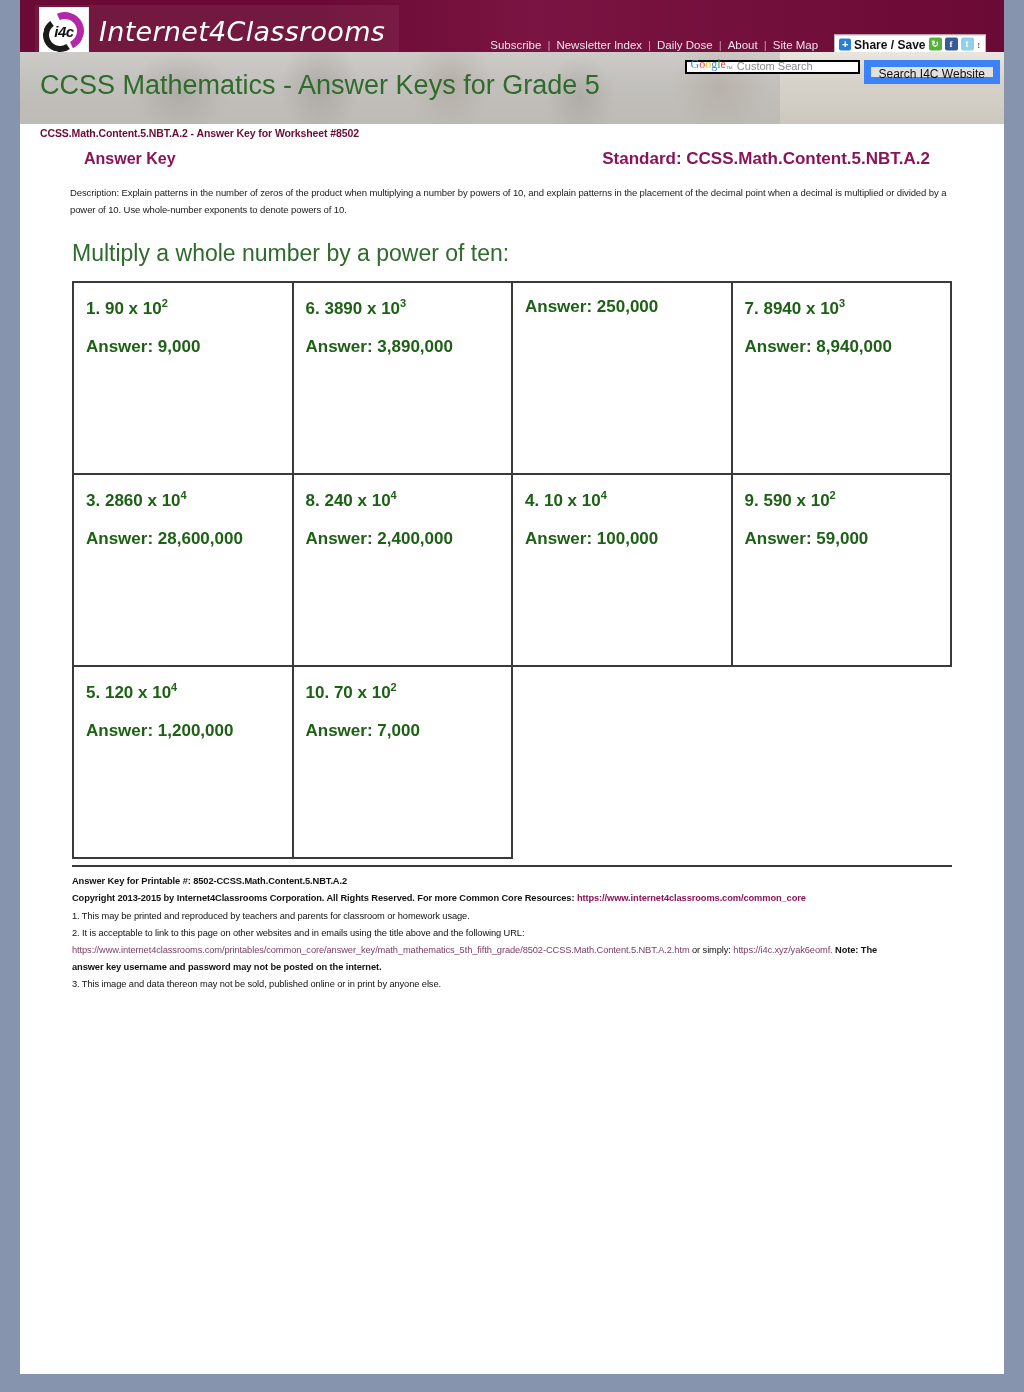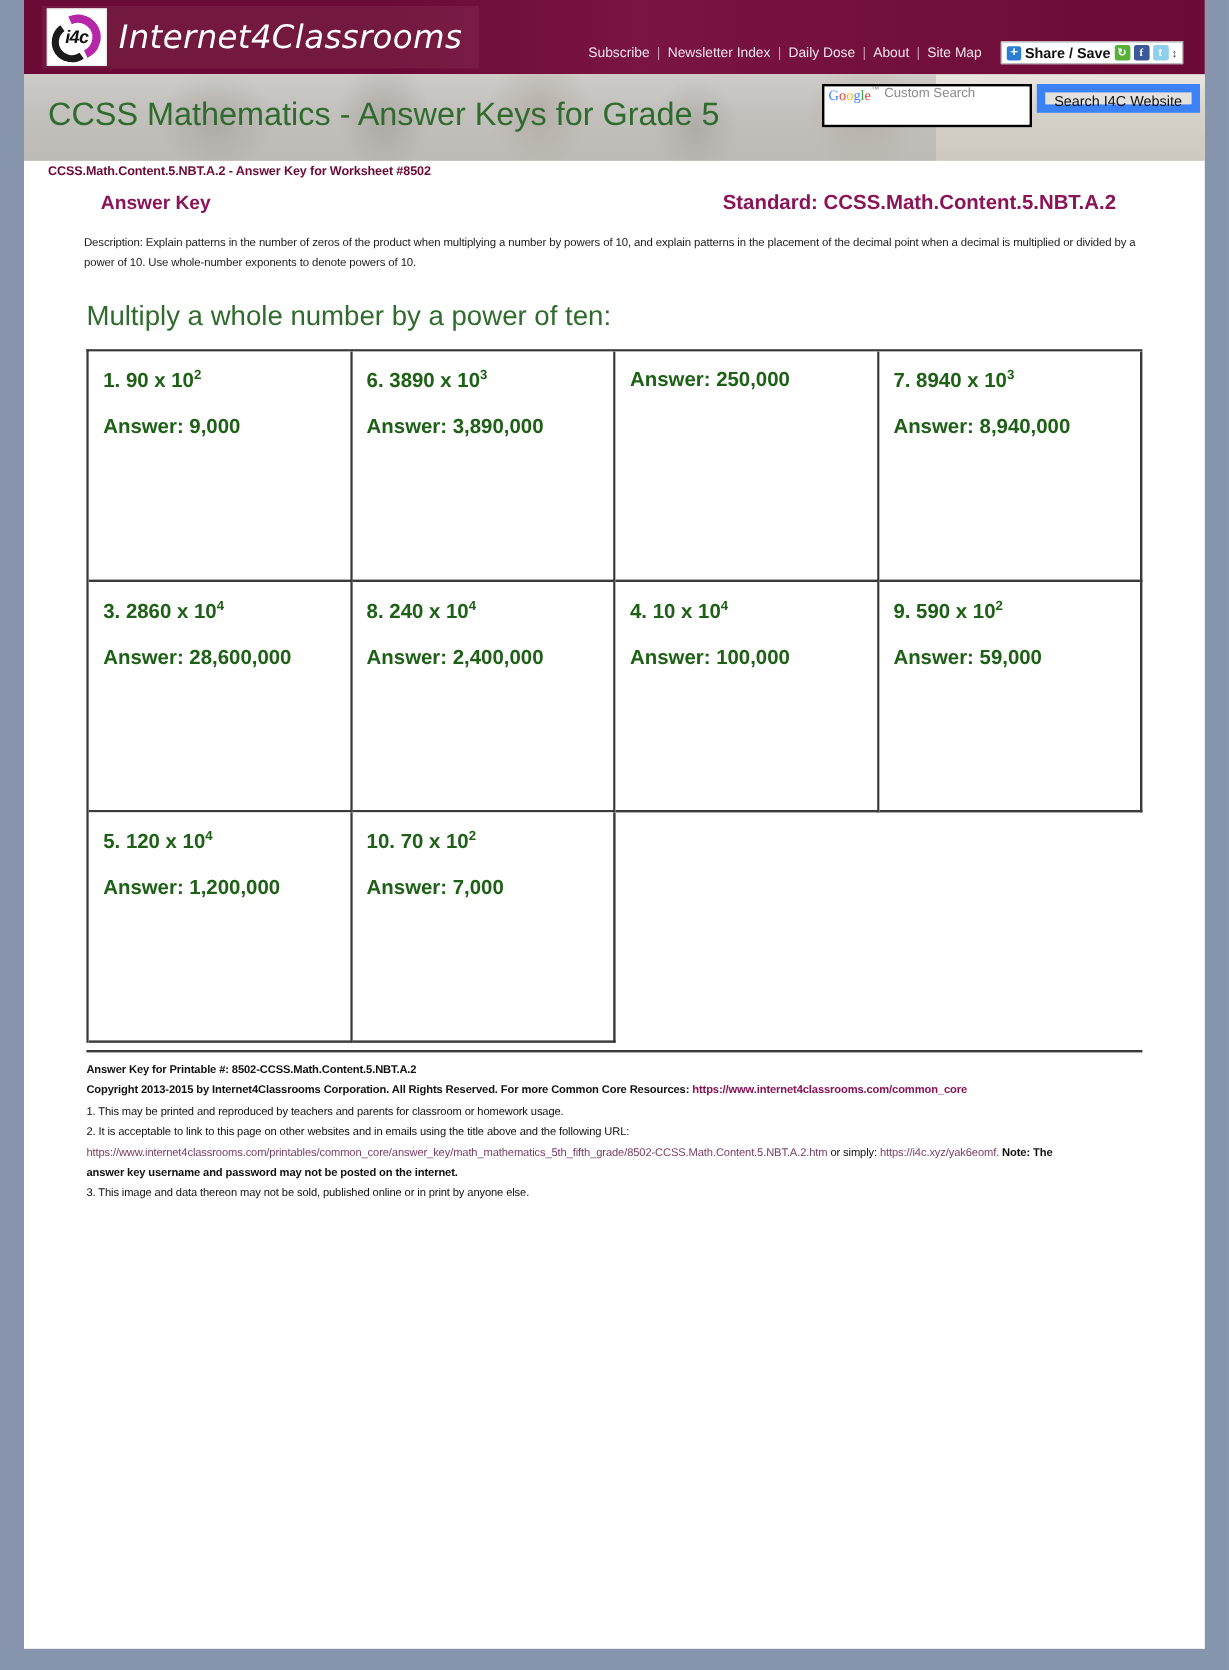--- a/index.html
+++ b/index.html
@@ -15,21 +15,21 @@
     position: absolute;
     left: 20px; top: 0px;
     width: 984px;
     height: 1374px;
     background: #ffffff;
   }
 
   
   .topbar {
     position: relative;
-    height: 62px;
+    height: 52px;
     background: #6d0b36;
     background: linear-gradient(90deg,#6b0a34 0%,#6b0a34 30%,#7a1442 52%,#6b0a34 100%);
     overflow: hidden;
   }
   .brand {
     position: absolute; left: 15px; top: 5px;
     display: flex; align-items: center; gap: 10px;
     background: rgba(255,255,255,0.06);
     padding: 2px 14px 2px 4px;
   }
@@ -133,24 +133,24 @@
     font-size: 27px;
     font-weight: normal;
     color: #2f6b2c;
     font-family: "Liberation Sans", sans-serif;
   }
   .searchwrap {
     position: absolute; right: 4px; top: 8px;
     display: flex; align-items: stretch;
   }
   .gsearch {
-    width: 175px; height: 36px;
+    width: 175px; height: 14px;
     border: 2px solid #000;
     background: #fff;
-    display: flex; align-items: flex-start;
+    display: flex; align-items: flex-end;
     padding: 0 4px;
     font-size: 11px;
   }
   .glogo { font-family: "Liberation Serif", serif; font-size: 12px; }
   .glogo .b { color:#4285f4; } .glogo .r { color:#ea4335; }
   .glogo .y { color:#fbbc05; } .glogo .g { color:#34a853; }
   .gph { color: #8a8a8a; margin-left: 4px; font-size: 11px; }
   .searchbtn {
     margin-left: 4px;
     border: 7px solid #3b82f6;

